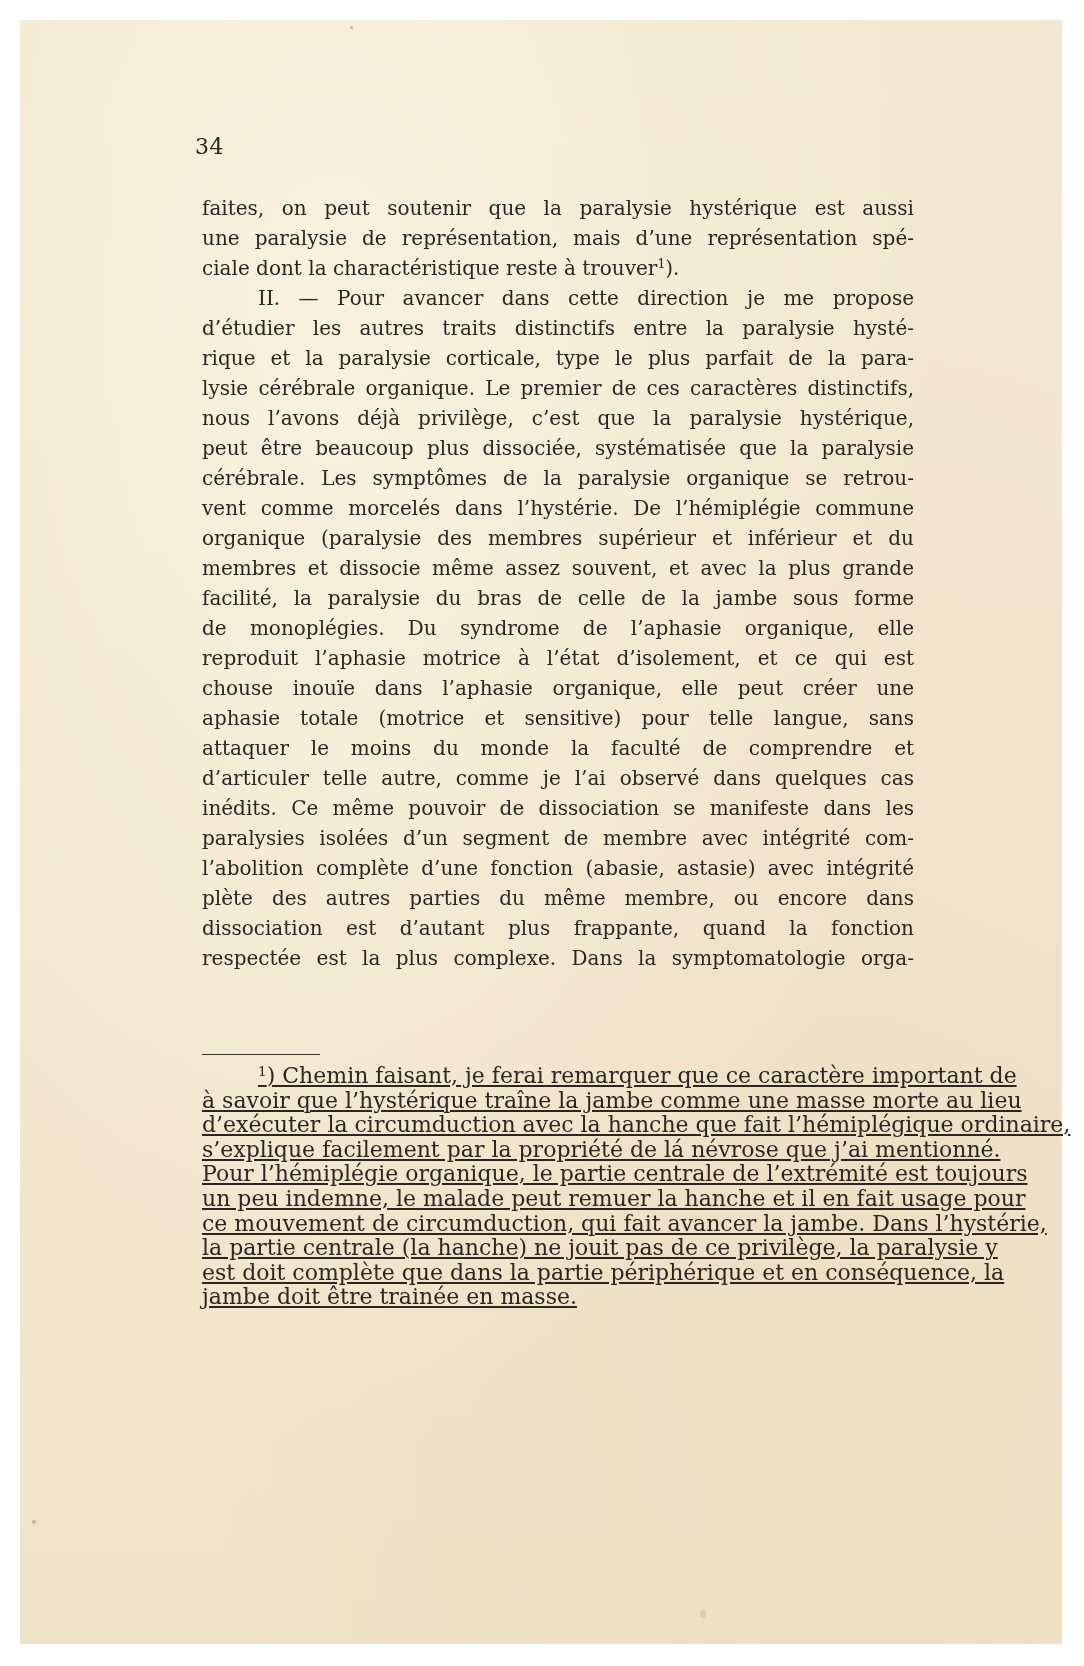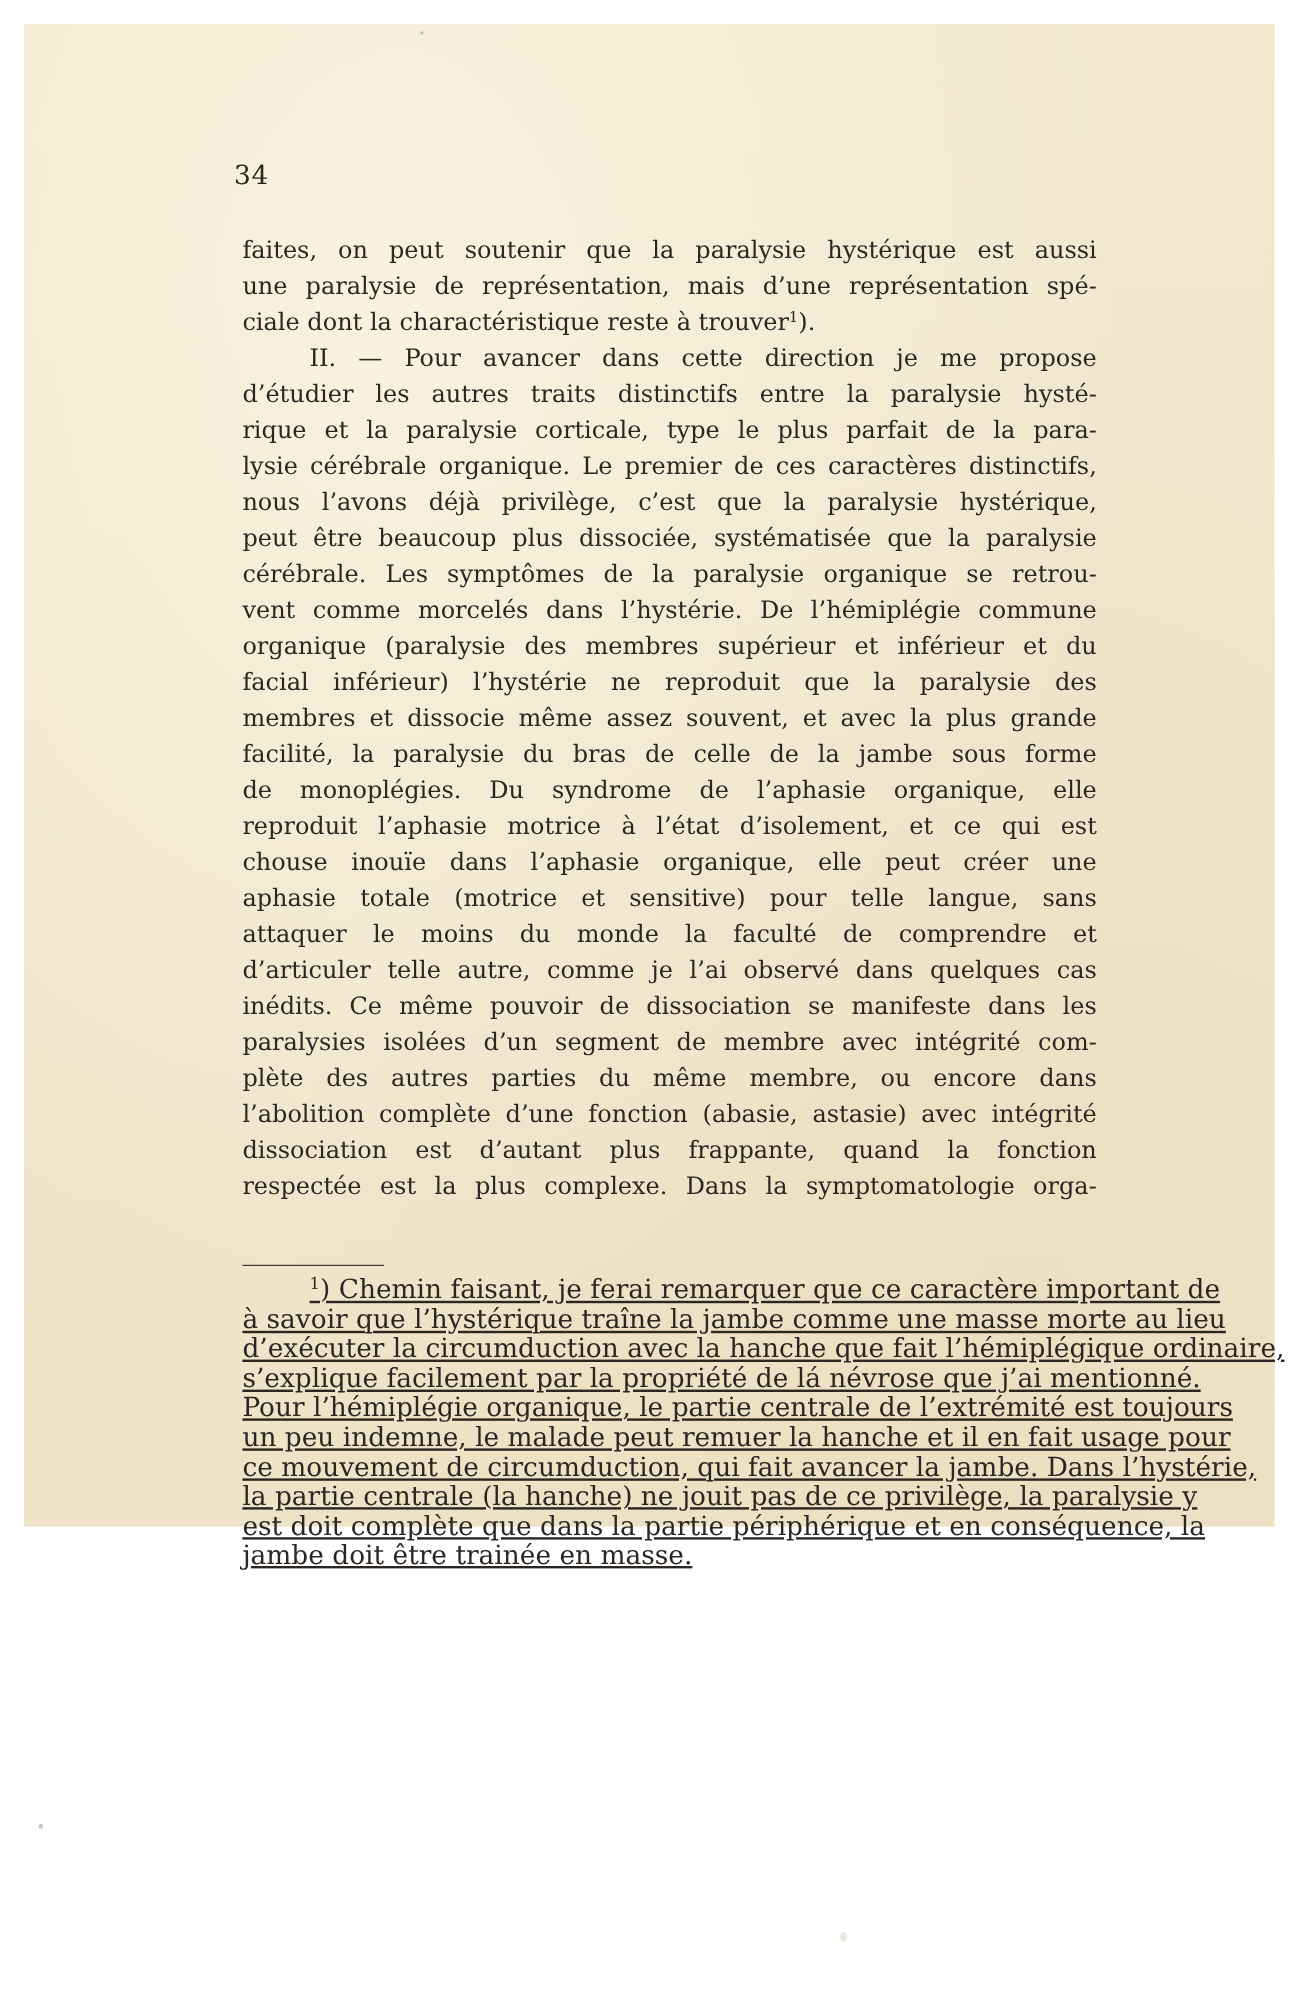--- a/index.html
+++ b/index.html
@@ -11,21 +11,21 @@
       width: 1084px;
       height: 1666px;
       position: relative;
       overflow: hidden;
     }
     .page {
       position: absolute;
       left: 20px;
       top: 20px;
       width: 1042px;
-      height: 1252px;
+      height: 1624px;
       background: #f3e9d2;
       background-image:
         radial-gradient(ellipse at 30% 20%, rgba(255,250,235,0.55), rgba(255,250,235,0) 60%),
         radial-gradient(ellipse at 80% 85%, rgba(230,214,180,0.35), rgba(230,214,180,0) 55%),
         linear-gradient(180deg, #f2e8d0 0%, #f1e6cd 50%, #efe3c7 100%);
       font-family: "DejaVu Serif", "Liberation Serif", serif;
       color: #2b2622;
     }
     .page-number {
       position: absolute;
@@ -108,33 +108,32 @@
       <div class="line last"><span>ciale dont la charactéristique reste à trouver</span><sup>1</sup><span>).</span></div>
       <div class="line indent"><span>II. — Pour avancer dans cette direction je me propose</span></div>
       <div class="line"><span>d’étudier les autres traits distinctifs entre la paralysie hysté-</span></div>
       <div class="line"><span>rique et la paralysie corticale, type le plus parfait de la para-</span></div>
       <div class="line"><span>lysie cérébrale organique. Le premier de ces caractères distinctifs,</span></div>
       <div class="line"><span>nous l’avons déjà privilège, c’est que la paralysie hystérique,</span></div>
       <div class="line"><span>peut être beaucoup plus dissociée, systématisée que la paralysie</span></div>
       <div class="line"><span>cérébrale. Les symptômes de la paralysie organique se retrou-</span></div>
       <div class="line"><span>vent comme morcelés dans l’hystérie. De l’hémiplégie commune</span></div>
       <div class="line"><span>organique (paralysie des membres supérieur et inférieur et du</span></div>
-      <div class="line"><span>facial inférieur) l’hystérie ne reproduit que la paralysie des</span></div>
       <div class="line"><span>membres et dissocie même assez souvent, et avec la plus grande</span></div>
       <div class="line"><span>facilité, la paralysie du bras de celle de la jambe sous forme</span></div>
       <div class="line"><span>de monoplégies. Du syndrome de l’aphasie organique, elle</span></div>
       <div class="line"><span>reproduit l’aphasie motrice à l’état d’isolement, et ce qui est</span></div>
       <div class="line"><span>chouse inouïe dans l’aphasie organique, elle peut créer une</span></div>
       <div class="line"><span>aphasie totale (motrice et sensitive) pour telle langue, sans</span></div>
       <div class="line"><span>attaquer le moins du monde la faculté de comprendre et</span></div>
       <div class="line"><span>d’articuler telle autre, comme je l’ai observé dans quelques cas</span></div>
       <div class="line"><span>inédits. Ce même pouvoir de dissociation se manifeste dans les</span></div>
       <div class="line"><span>paralysies isolées d’un segment de membre avec intégrité com-</span></div>
+      <div class="line"><span>l’abolition complète d’une fonction (abasie, astasie) avec intégrité</span></div>
       <div class="line"><span>plète des autres parties du même membre, ou encore dans</span></div>
-      <div class="line"><span>l’abolition complète d’une fonction (abasie, astasie) avec intégrité</span></div>
       <div class="line"><span>dissociation est d’autant plus frappante, quand la fonction</span></div>
       <div class="line"><span>respectée est la plus complexe. Dans la symptomatologie orga-</span></div>
     </div>
 
   <div class="footnote-rule"></div>
 
   <div class="footnotes" id="footnotes">
       <div class="fn-line indent"><sup>1</sup><span>) Chemin faisant, je ferai remarquer que ce caractère important de</span></div>
       <div class="fn-line"><span>à savoir que l’hystérique traîne la jambe comme une masse morte au lieu</span></div>
       <div class="fn-line"><span>d’exécuter la circumduction avec la hanche que fait l’hémiplégique ordinaire,</span></div>

